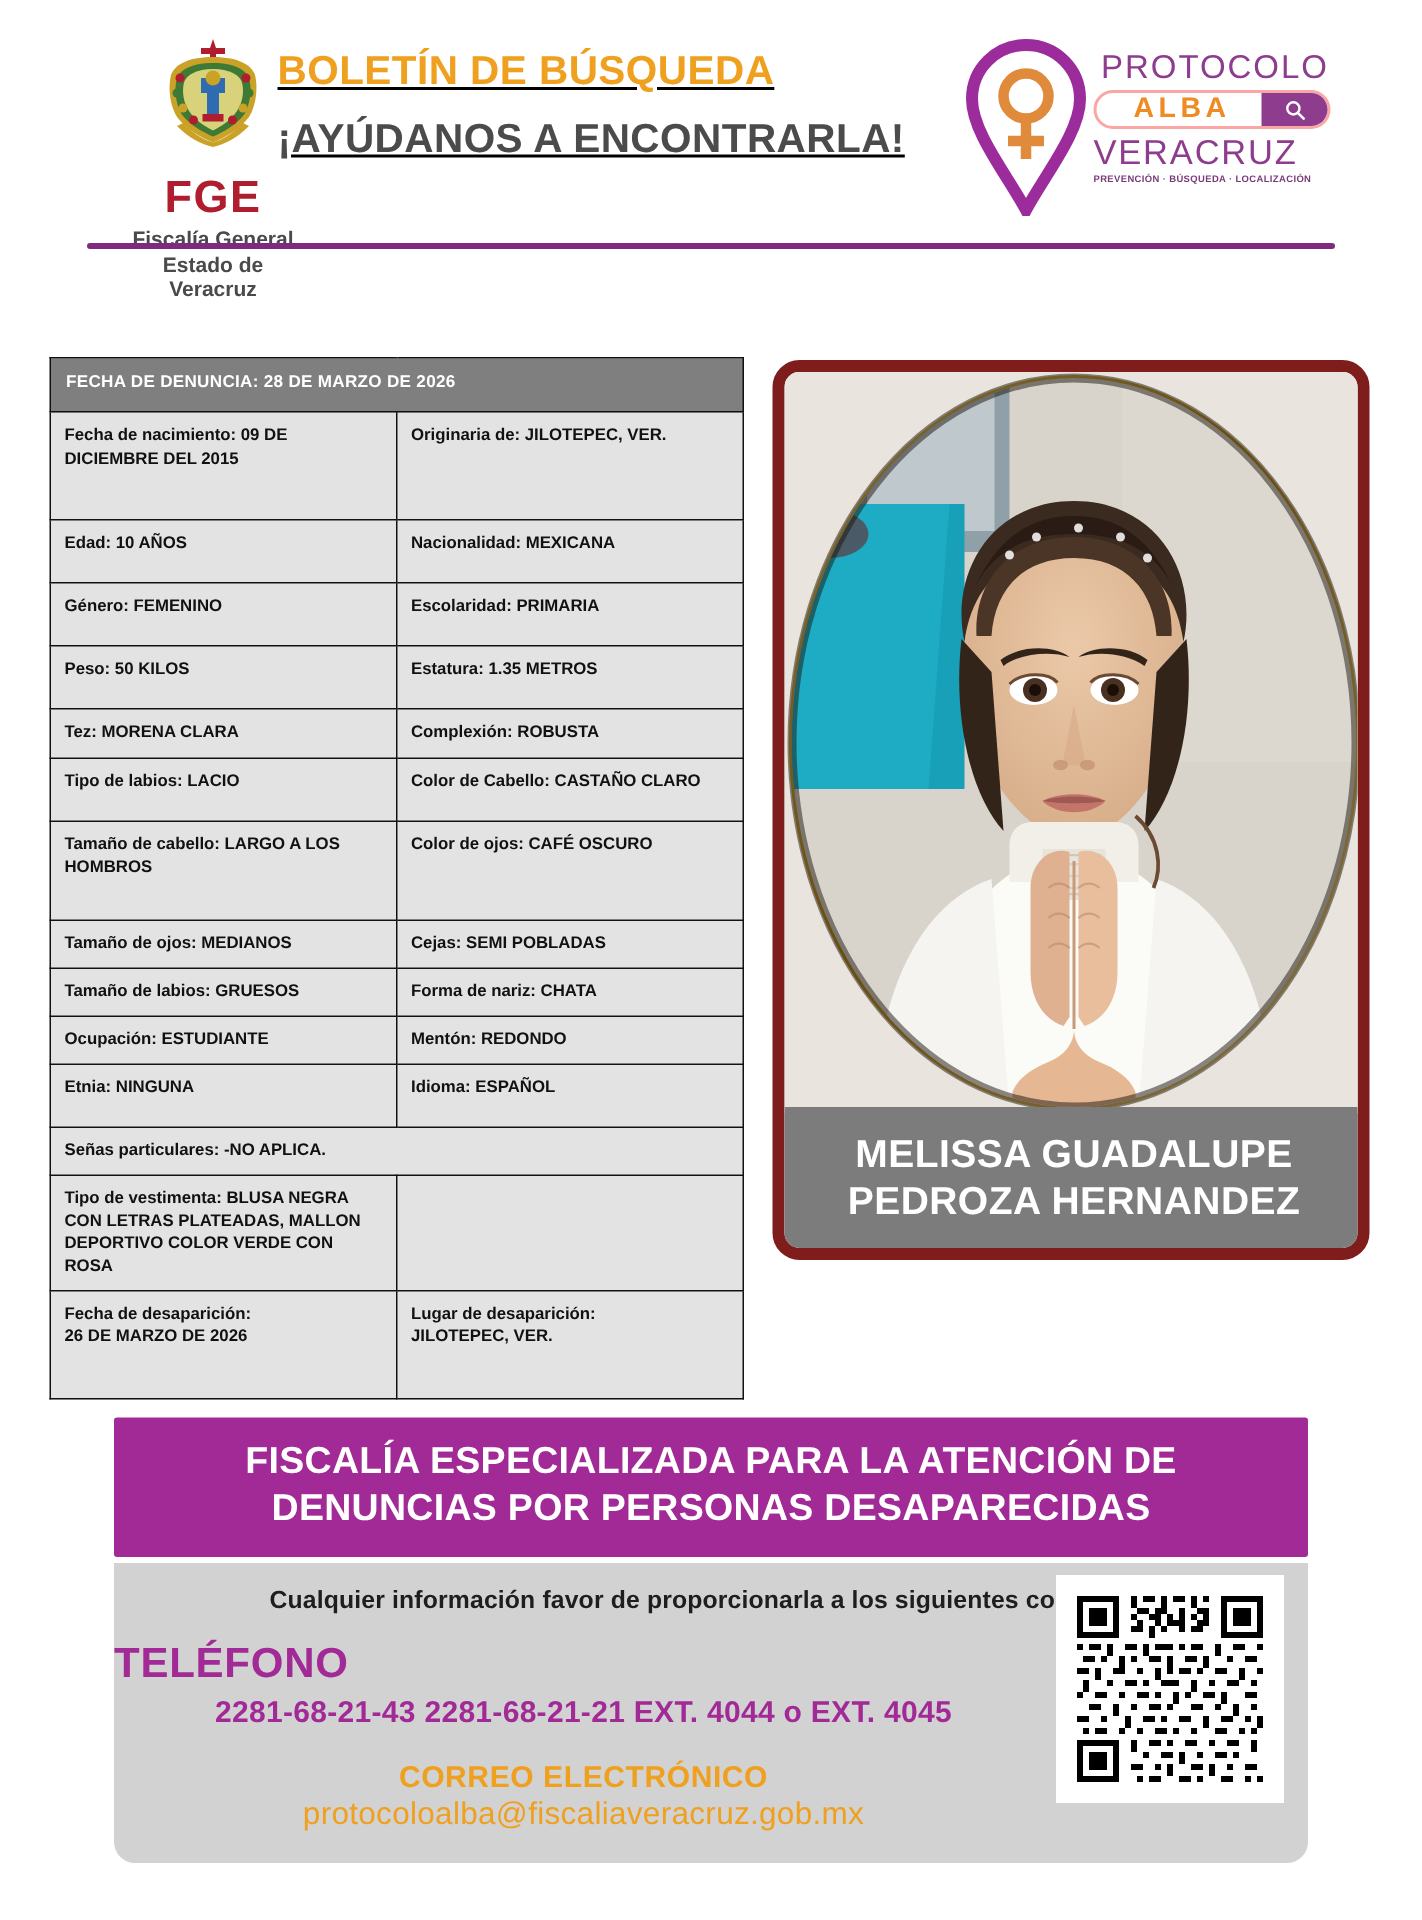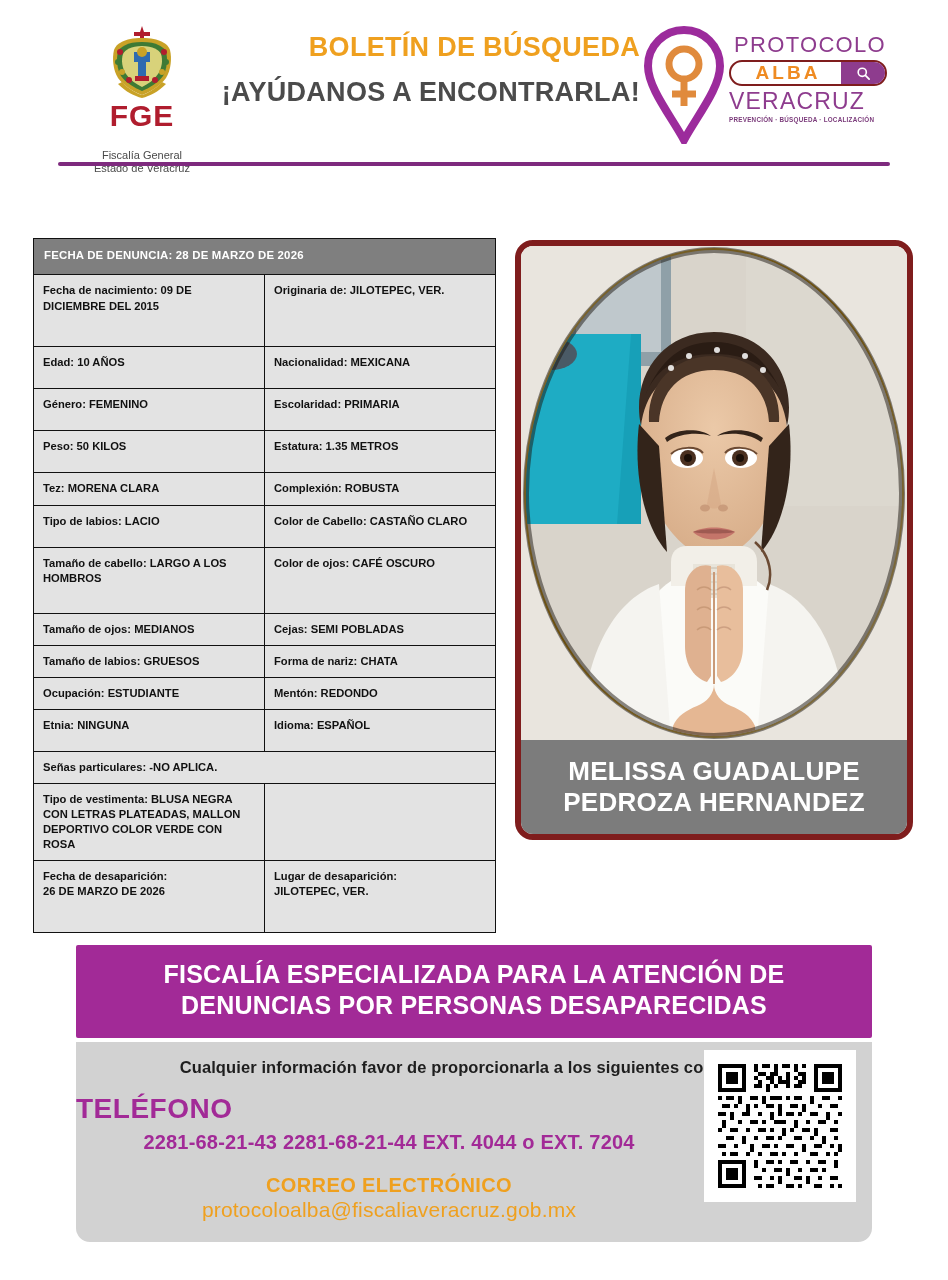--- a/index.html
+++ b/index.html
@@ -12,48 +12,48 @@
   }
   .page { position: relative; width: 948px; height: 1280px; background: #fff; }
 
   
   .header { position: absolute; left: 0; top: 0; width: 948px; height: 172px; }
 
   .fge-logo { position: absolute; left: 88px; top: 22px; width: 108px; text-align: center; }
   .crest { width: 76px; height: 78px; margin: 0 auto; display: block; }
   .fge-word {
     font-size: 30px; font-weight: bold; color: #B01D2E;
-    letter-spacing: 1px; line-height: 1; margin-top: 1px;
+    letter-spacing: 1px; line-height: 1; margin-top: 17px;
     font-family: "Liberation Sans", sans-serif;
   }
   .fge-sub {
-    font-size: 11px; font-weight: normal; color: #4a4a4a;
-    line-height: 1.18; margin-top: 18px;
-  }
-
-  .title-block { position: absolute; left: 185px; top: 32px; width: 455px; text-align: right; }
+    font-size: 14px; font-weight: bold; color: #4a4a4a;
+    line-height: 1.18; margin-top: 4px;
+  }
+
+  .title-block { position: absolute; left: 185px; top: 32px; width: 455px; text-align: left; text-decoration: underline; }
   .title-main {
     font-size: 27px; font-weight: bold; color: #EFA01F;
     line-height: 1.16; letter-spacing: 0.3px;
   }
   .title-sub {
     font-size: 27px; font-weight: bold; color: #4b4b4b;
     letter-spacing: 0.3px; margin-top: 14px; white-space: nowrap;
   }
 
   .alba-logo { position: absolute; left: 641px; top: 24px; width: 250px; height: 124px; }
   .alba-pin { position: absolute; left: 0; top: 2px; width: 86px; height: 118px; }
   .alba-text { position: absolute; left: 88px; top: 10px; width: 162px; }
   .alba-protocolo {
     font-size: 22px; font-weight: normal; color: #8E3C8E;
     letter-spacing: 1.3px; line-height: 1; text-align: center;
   }
   .alba-pill {
     margin-top: 4px; height: 26px; width: 158px; position: relative;
-    border: 2px solid #7f1d1d; border-radius: 13px; background: #fff;
+    border: 2px solid #fca5a5; border-radius: 13px; background: #fff;
     display: flex; align-items: center;
   }
   .alba-pill-word {
     flex: 1; text-align: center; font-size: 19px; font-weight: bold;
     color: #EF8B22; letter-spacing: 3px; padding-left: 4px;
   }
   .alba-pill-search {
     width: 44px; height: 100%; background: #8E3C8E;
     border-radius: 0 11px 11px 0; display: flex;
     align-items: center; justify-content: center;
@@ -91,21 +91,21 @@
     padding: 9px 10px 11px 10px; height: 34px;
   }
   .rowtall td { height: 72px; margin-left: 47px; }
   .rowmid td { height: 42px; }
   .rowtall3 td { height: 66px; }
 
   
   .photo-card {
     position: absolute; left: 515px; top: 240px;
     width: 398px; height: 600px;
-    border: 6px solid #7f1d1d; border-radius: 18px;
+    border: 8px solid #7f1d1d; border-radius: 18px;
     background: #fff; overflow: hidden;
   }
   .photo-inner {
     position: absolute; left: 0; top: 0; width: 386px; height: 494px;
     overflow: hidden; background: #d9d7d2;
   }
   .photo-svg { display: block; width: 386px; height: 494px; }
   .name-banner {
     position: absolute; left: 0; bottom: 0;
     width: 386px; height: 94px; background: #7C7C7C;
@@ -381,21 +381,21 @@
 
   <div class="footer">
     <div class="footer-banner">
       <div class="footer-banner-line">FISCALÍA ESPECIALIZADA PARA LA ATENCIÓN DE</div>
       <div class="footer-banner-line">DENUNCIAS POR PERSONAS DESAPARECIDAS</div>
     </div>
     <div class="footer-body">
       <div class="footer-intro">Cualquier información favor de proporcionarla a los siguientes contactos:</div>
       <div class="footer-offset">
         <div class="footer-label-phone">TELÉFONO</div>
-        <div class="footer-phones">2281-68-21-43   2281-68-21-44   EXT. 4044  o  EXT. 7204</div>
+        <div class="footer-phones">2281-68-21-43   2281-68-21-21   EXT. 4044  o  EXT. 4045</div>
         <div class="footer-label-mail">CORREO ELECTRÓNICO</div>
         <div class="footer-mail">protocoloalba@fiscaliaveracruz.gob.mx</div>
       </div>
       <div class="qr-box">
         <svg class="qr-svg" viewBox="0 0 33 33" shape-rendering="crispEdges">
           <rect width="33" height="33" fill="#ffffff"></rect>
           <g fill="#000000">
             <rect x="1" y="1" width="7" height="1"></rect>
               <rect x="1" y="2" width="1" height="5"></rect>
             <rect x="7" y="2" width="1" height="5"></rect>

